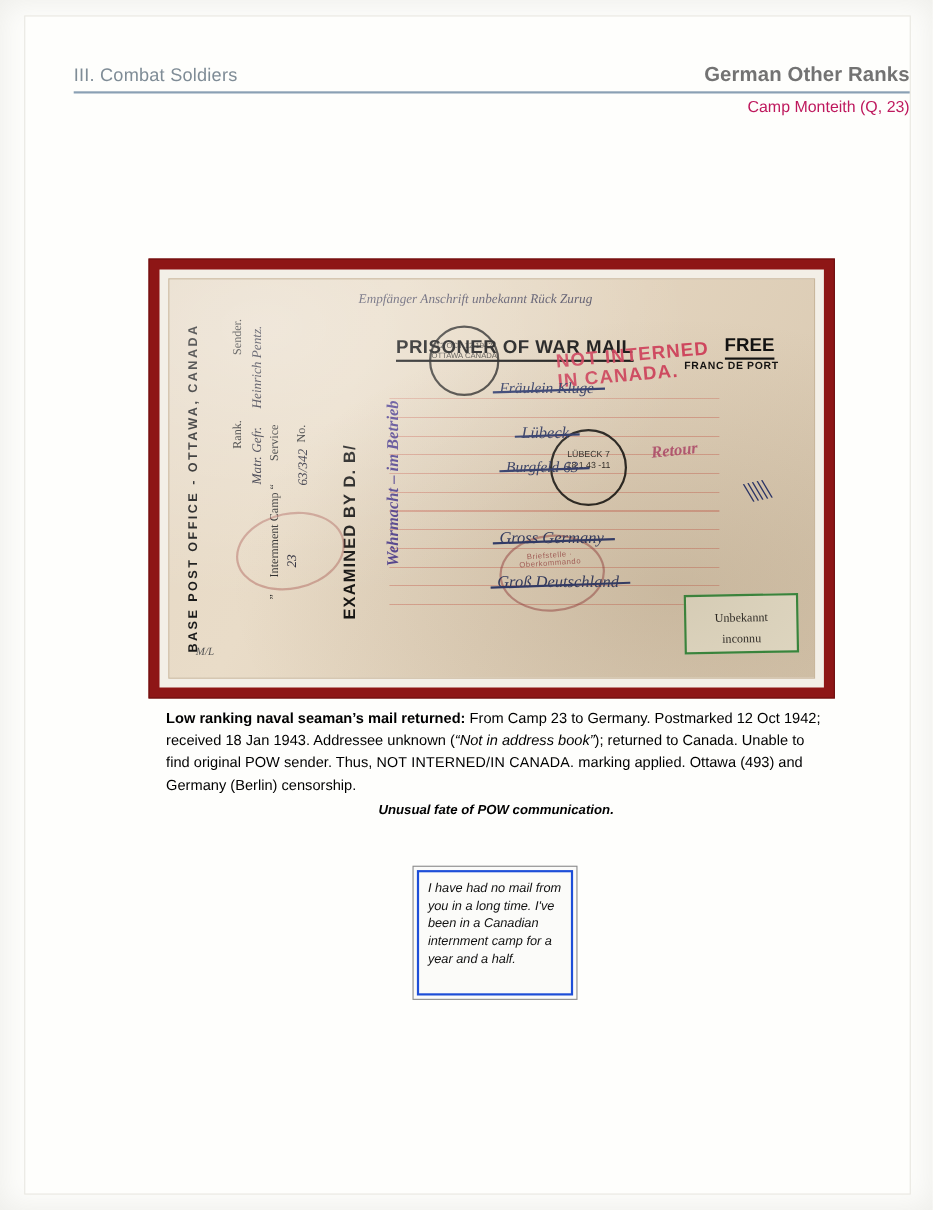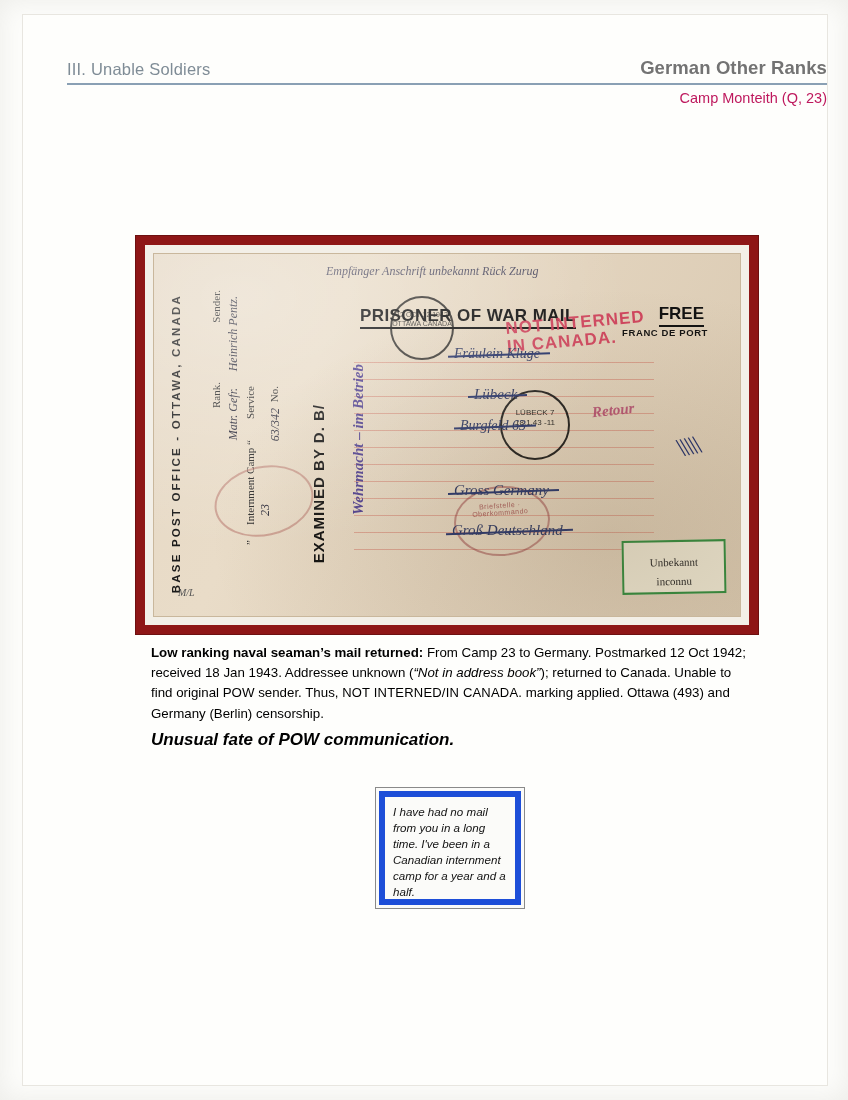--- a/index.html
+++ b/index.html
@@ -391,61 +391,61 @@
     font-size: 13.3px;
     line-height: 1.52;
     color: #000;
     text-align: left;
   }
   .smallcaps {
     font-size: 13px;
     letter-spacing: 0.2px;
   }
   .caption-final {
-    text-align: left;
-    font-weight: bold;
-    font-style: italic;
-    font-size: 17px;
+    text-align: center;
+    font-weight: bold;
+    font-style: italic;
+    font-size: 12px;
     margin-top: 3px;
   }
 
   
   .transbox-outer {
     position: absolute;
     left: 352px;
     top: 772px;
     width: 150px;
     height: 122px;
     border: 1px solid #8a8a8a;
     background: #fbfbf9;
     box-sizing: border-box;
     padding: 3px;
   }
   .transbox-inner {
     width: 100%;
     height: 100%;
-    border: 6px solid #1d4ed8;
+    border: 2px solid #1d4ed8;
     box-sizing: border-box;
     padding: 7px 8px;
     font-family: "Liberation Sans", sans-serif;
     font-style: italic;
     font-size: 11.6px;
     line-height: 1.38;
     color: #111;
   }
 </style>
 </head>
 <body>
 
 <div class="page">
   <div class="sheet">
 
     <div class="header">
       <div class="hdr-row">
-        <div class="hdr-left">III. Unable Soldiers</div>
+        <div class="hdr-left">III. Combat Soldiers</div>
         <div class="hdr-right">German Other Ranks</div>
       </div>
       <div class="hdr-rule"></div>
       <div class="hdr-sub">Camp Monteith (Q, 23)</div>
     </div>
 
     <div class="cover-frame">
       <div class="cover-inner">
         <div class="card">
 

